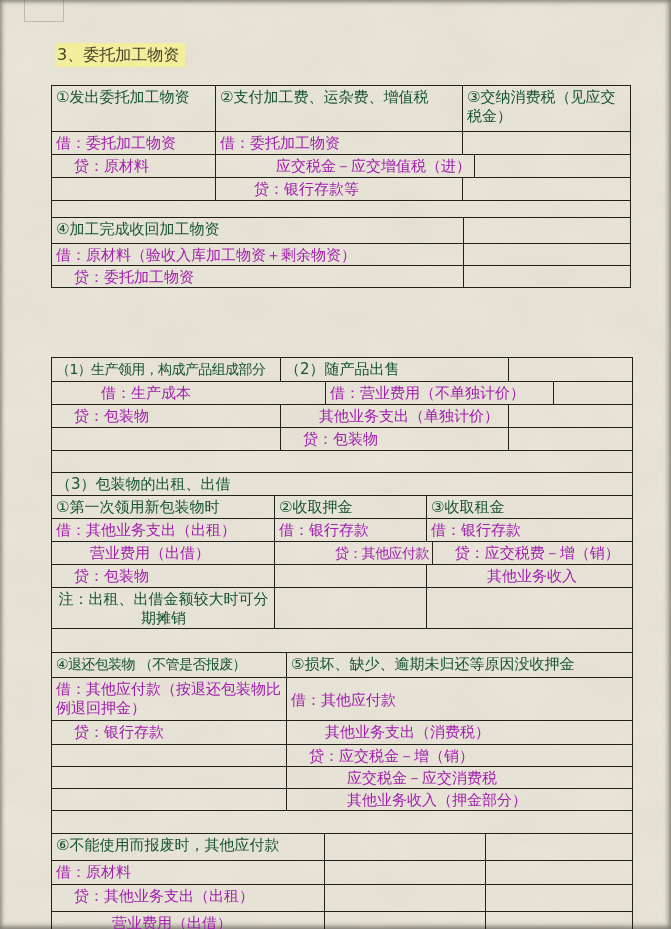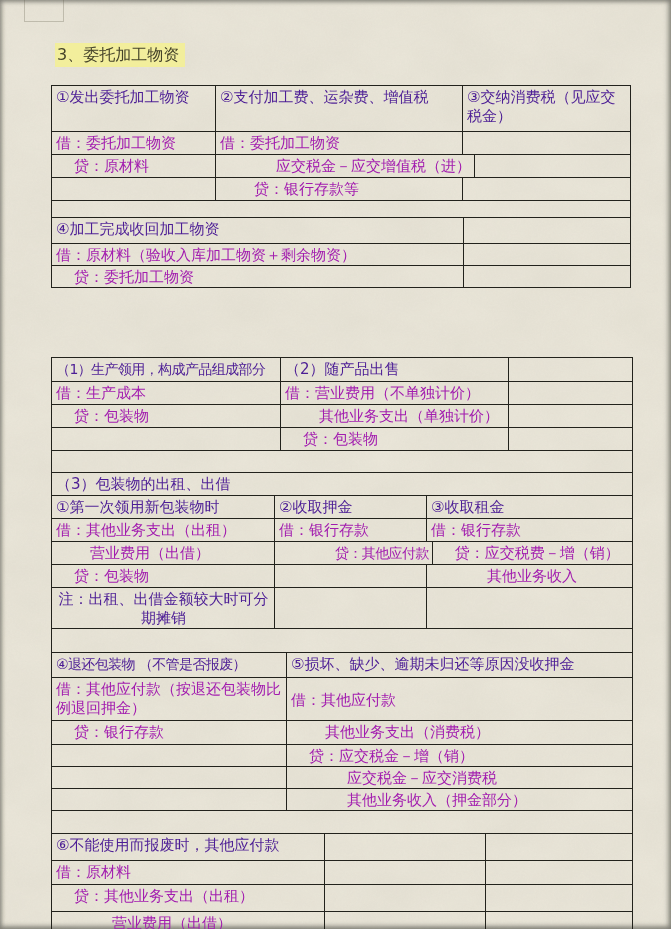--- a/index.html
+++ b/index.html
@@ -17,21 +17,21 @@
   .fold{position:absolute;left:24px;top:0;width:38px;height:21px;
         border:1px solid rgba(90,85,70,.28);border-top:none;}
   .hl{position:absolute;background:#f2ee9c;color:#45432a;font-size:16px;line-height:21px;
       padding:1px 6px 2px 2px;white-space:nowrap;}
   .t{position:absolute;border:1.5px solid #22221c;background:rgba(255,255,255,0);}
   .r{display:flex;align-items:stretch;}
   .r + .r{border-top:1.5px solid #22221c;}
   .c{box-sizing:border-box;padding:2px 3px 0 4px;}
   .c + .c{border-left:1.5px solid #22221c;}
   .b{color:#a21caf;}
-  .h{color:#4c1d95;}
+  .h{color:#14532d;}
   .i1{padding-left:22px;}
   .i2{padding-left:38px;}
   .i3{padding-left:60px;}
   .nw{white-space:nowrap;}
   .sm{font-size:14px;letter-spacing:-0.6px;}
   .vc{display:flex;align-items:center;}
   .grow{flex:1 1 auto;}
 </style>
 </head>
 <body>
@@ -93,21 +93,21 @@
 
 
   <div class="t" style="left:51px;top:357px;width:580px;">
 
     <div class="r" style="min-height:23px;">
       <div class="c h nw sm" style="flex:0 0 228px;">（1）生产领用，构成产品组成部分</div>
       <div class="c h nw" style="flex:0 0 228px;">（2）随产品出售</div>
       <div class="c grow"></div>
     </div>
     <div class="r" style="min-height:22px;">
-      <div class="c b" style="flex:0 0 228px;">借：生产成本</div>
+      <div class="c b" style="flex:0 0 228px;margin-left:45px;">借：生产成本</div>
       <div class="c b nw" style="flex:0 0 228px;">借：营业费用（不单独计价）</div>
       <div class="c grow"></div>
     </div>
     <div class="r" style="min-height:22px;">
       <div class="c b i1" style="flex:0 0 228px;">贷：包装物</div>
       <div class="c b i2 nw" style="flex:0 0 228px;">其他业务支出（单独计价）</div>
       <div class="c grow"></div>
     </div>
     <div class="r" style="min-height:22px;">
       <div class="c" style="flex:0 0 228px;"></div>

